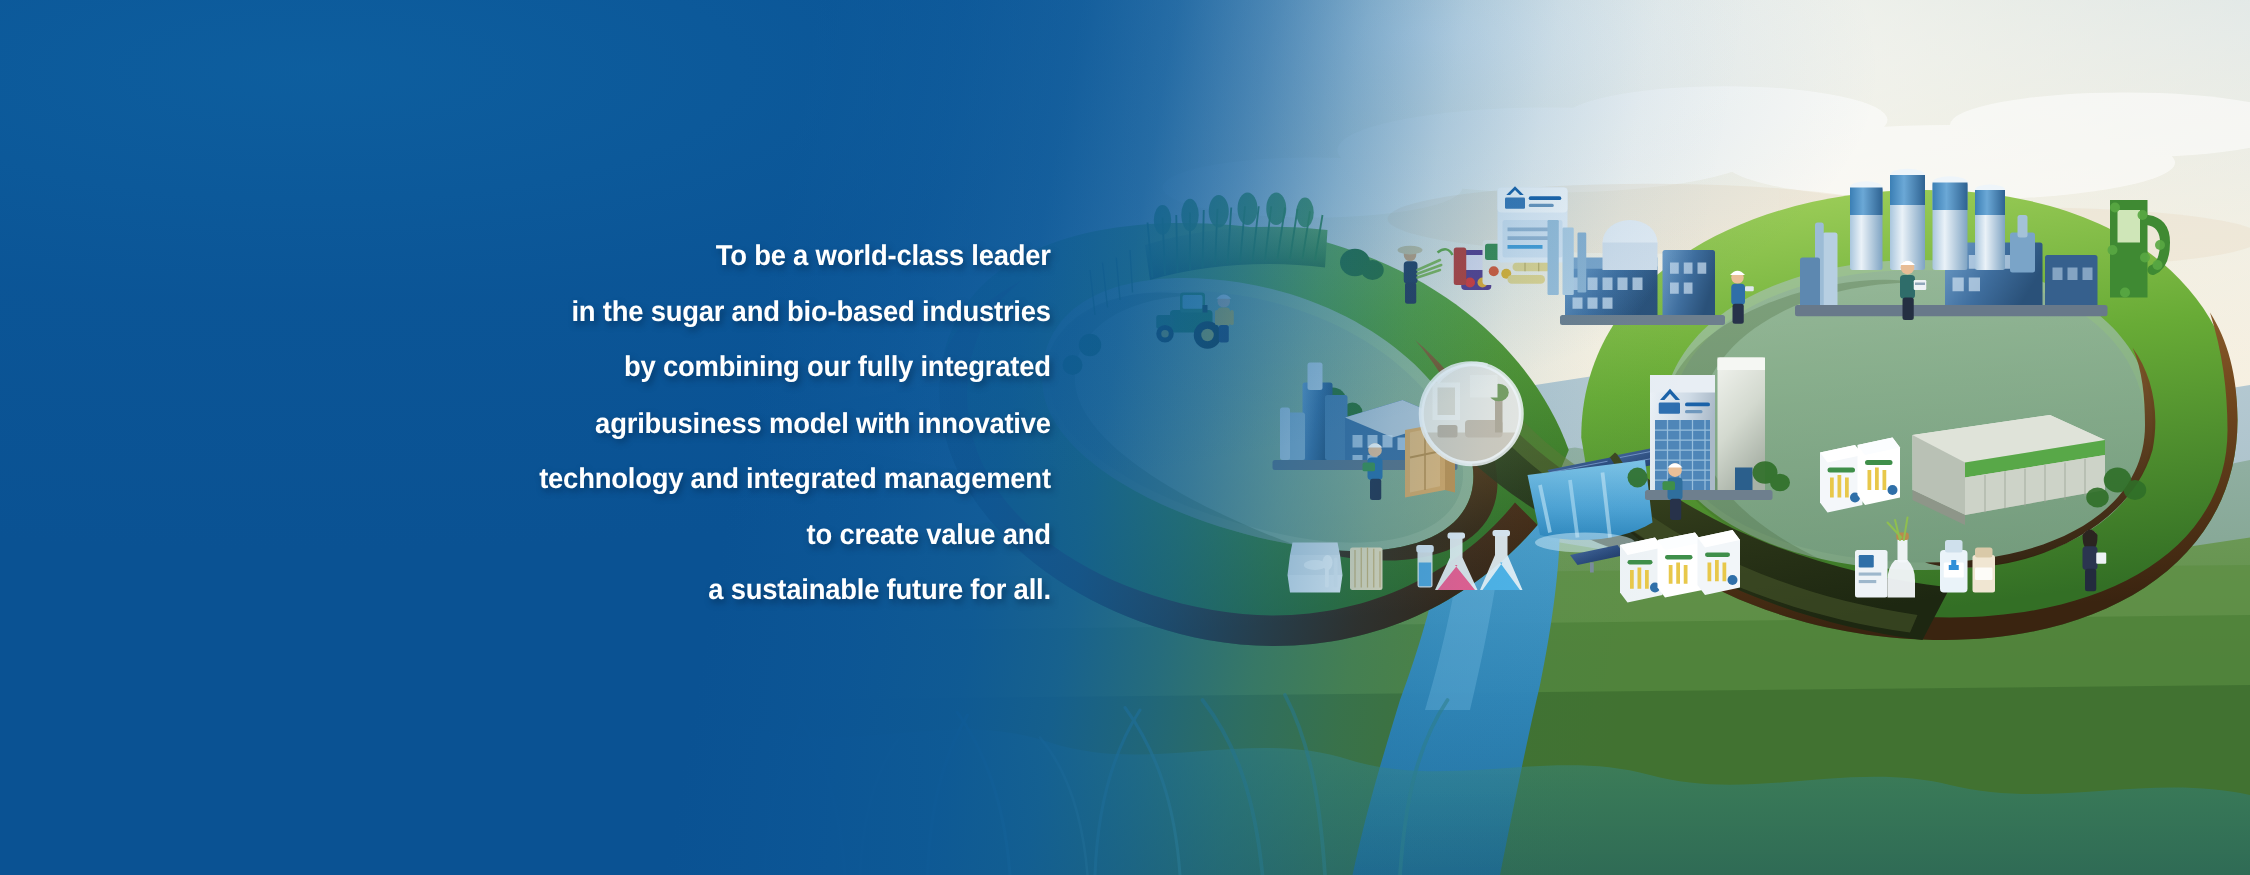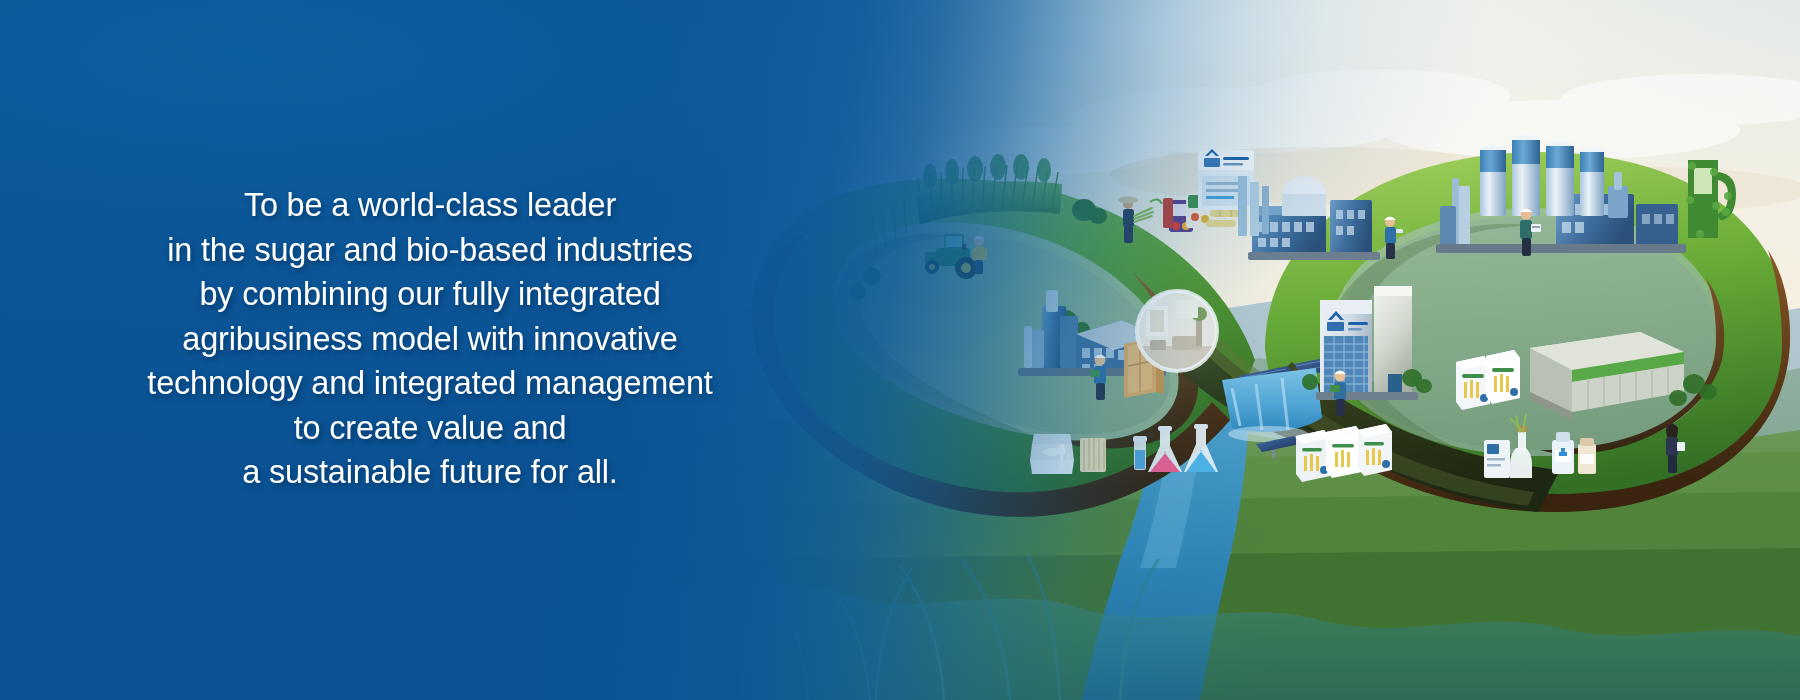--- a/index.html
+++ b/index.html
@@ -52,27 +52,27 @@
         rgba(16,104,168,0.55) 0%,
         rgba(13,92,158,0.30) 28%,
         rgba(10,82,147,0.00) 58%);
   }
   
   #vision {
     position: absolute;
     left: 0;
     top: 182px;
     width: 860px;
-    text-align: center;
+    text-align: right;
     color: #ffffff;
     font-family: "Liberation Sans", sans-serif;
-    font-size: 34px;
+    font-size: 23px;
     line-height: 44.5px;
     letter-spacing: -0.2px;
-    font-weight: 400;
+    font-weight: 700;
     text-shadow: 2px 3px 5px rgba(3,38,72,0.55);
     -webkit-font-smoothing: antialiased;
     z-index: 30;
   }
   #vision .vline {
     display: block;
     white-space: nowrap;
   }
   
   #vision .vline { transform: scaleX(0.955); transform-origin: center; }

